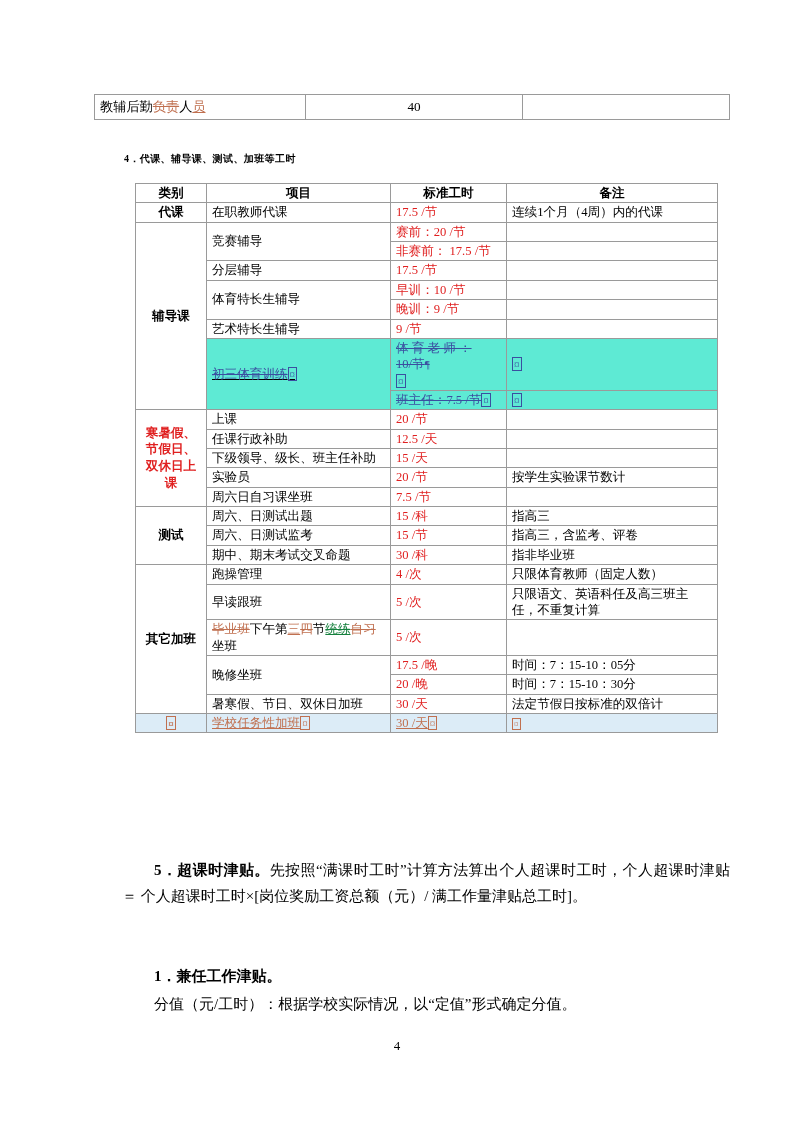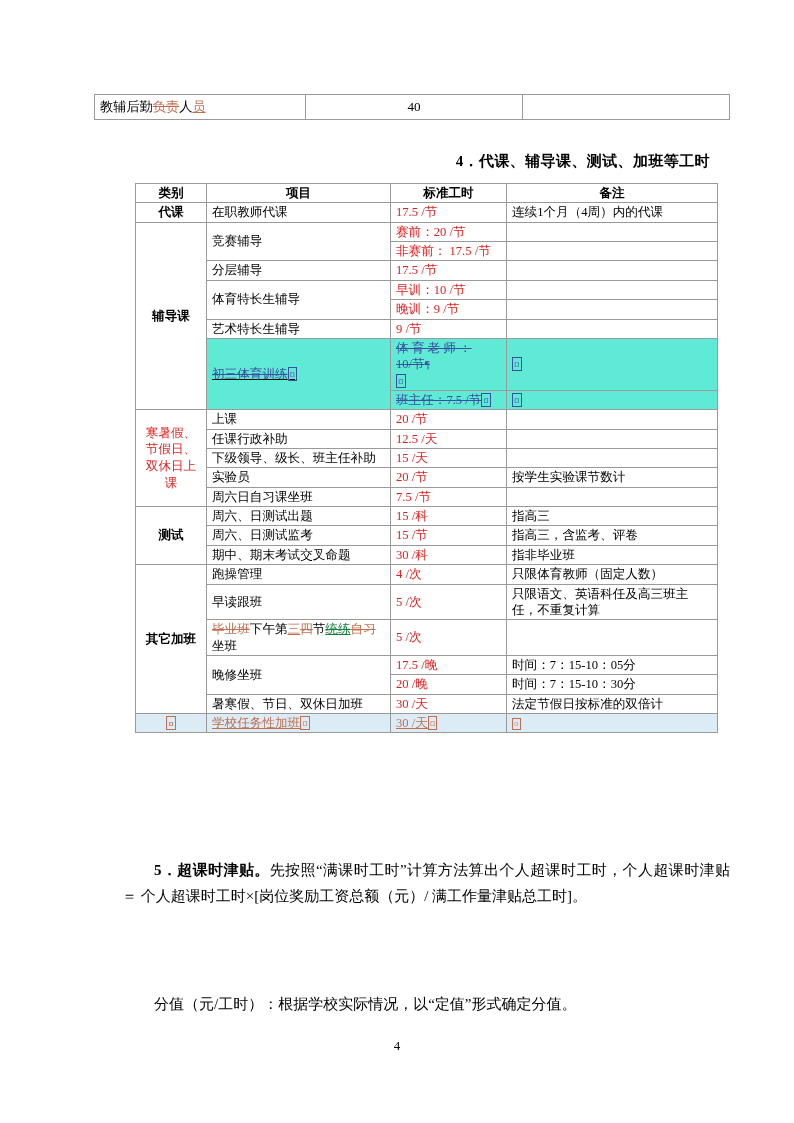--- a/index.html
+++ b/index.html
@@ -45,28 +45,27 @@
     width: 604px;
   }
   #top-table td { height: 20px; }
   .col-a { width: 200px; }
   .col-b { width: 206px; text-align: center; }
   .col-c { width: 196px; }
 
   
   .heading4 {
     position: absolute;
-    left: 106px;
+    left: 86px;
     top: 152px;
     width: 604px;
-    font-size: 15px;
+    font-size: 10px;
     font-weight: bold;
     text-indent: 38px;
     letter-spacing: 0.4px;
-    text-align: right;
   }
 
   
   #main-table {
     position: absolute;
     left: 135px;
     top: 183px;
     width: 538px;
   }
   #main-table td {
@@ -117,21 +116,21 @@
     padding: 0 1px;
     line-height: 1;
   }
   .pilcrow { font-size: 11px; }
 
   tr.row-del td { background: #5eead4; }
   tr.row-ins td { background: #dcecf7; }
 
   .cat-red {
     color: #e02020;
-    font-weight: normal;
+    font-weight: bold;
     line-height: 1.25;
     font-size: 12.6px;
   }
 
   
   .para {
     position: absolute;
     left: 94px;
     width: 608px;
     font-size: 15px;
@@ -315,18 +314,19 @@
         <td class="c-item"><span class="ins">学校任务性加班</span><span class="mark-or">¤</span></td>
         <td class="c-std"><span class="ins">30 /天</span><span class="mark-or">¤</span></td>
         <td class="c-note"><span class="mark-or" style="font-size:9px;">¤</span></td>
       </tr>
     </tbody>
   </table>
 
   <div class="para indent" id="p5"><b>5．</b><b>超课时津贴。</b><span>先按照“满课时工时”计算方法算出个人超课时工时，个人超课时津贴 ＝ 个人超课时工时×[岗位奖励工资总额（元）/ 满工作量津贴总工时]。</span></div>
 
 
+  <div class="para indent" id="p1"><b>1．</b><b>兼任工作津贴。</b></div>
 
   <div class="para indent" id="p1b"><span>分值（元/工时）：根据学校实际情况，以“定值”形式确定分值。</span></div>
 
   <div class="pageno">4</div>
 
 </div>
 
 </body></html>

